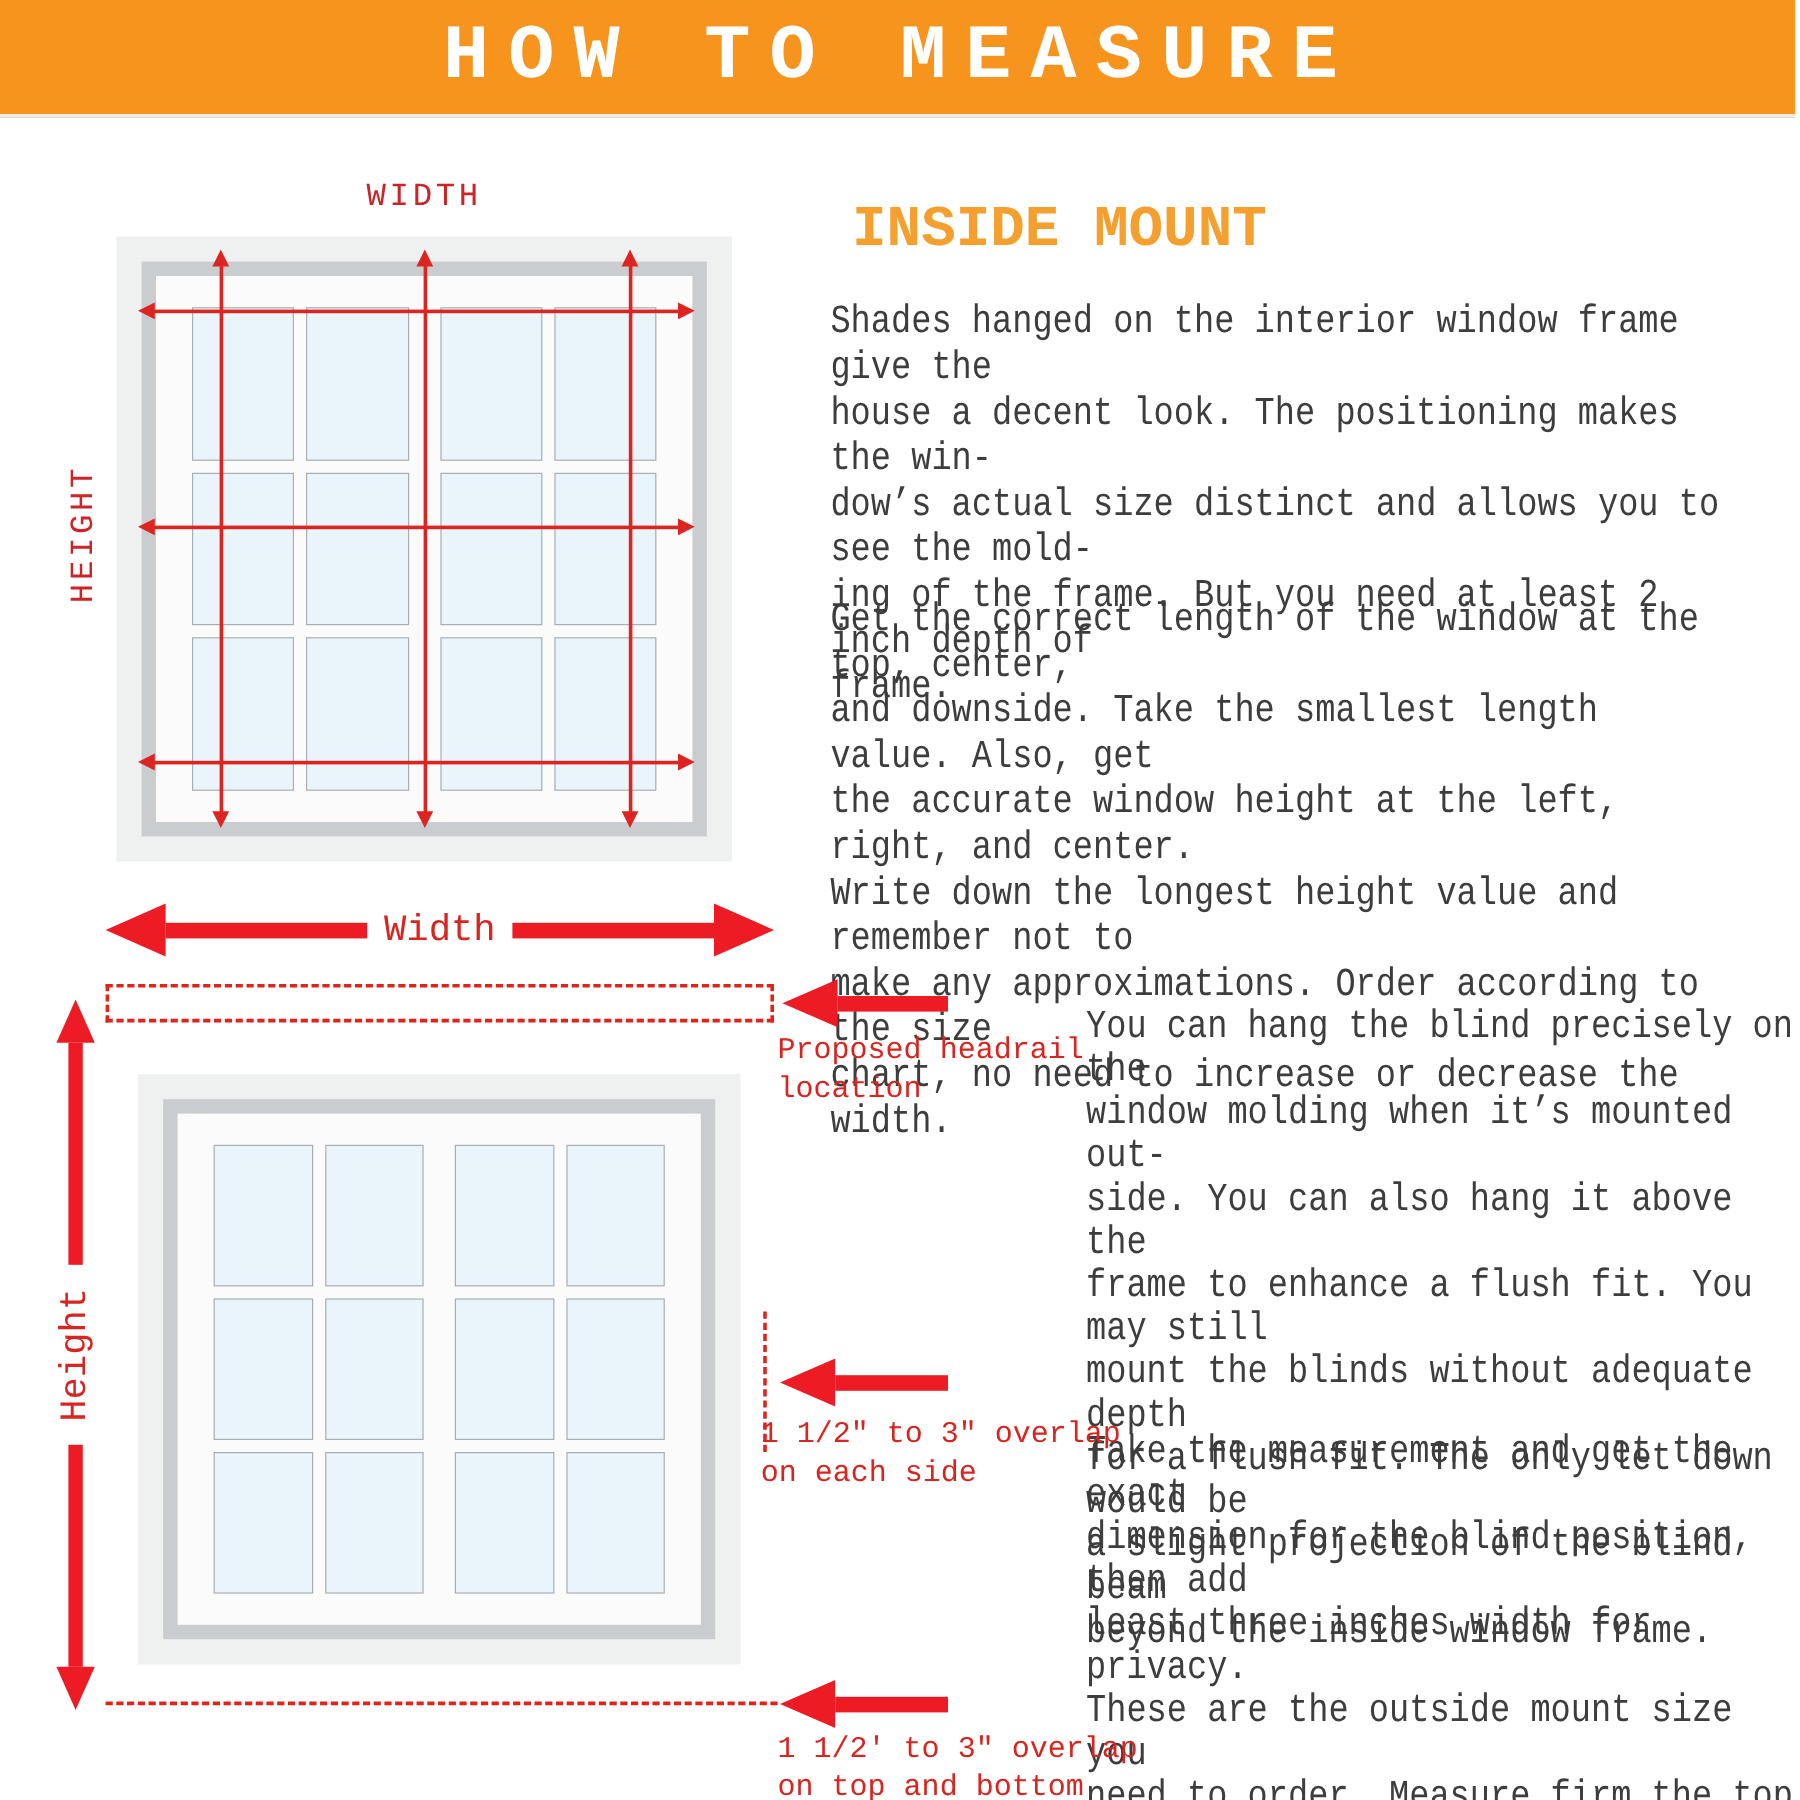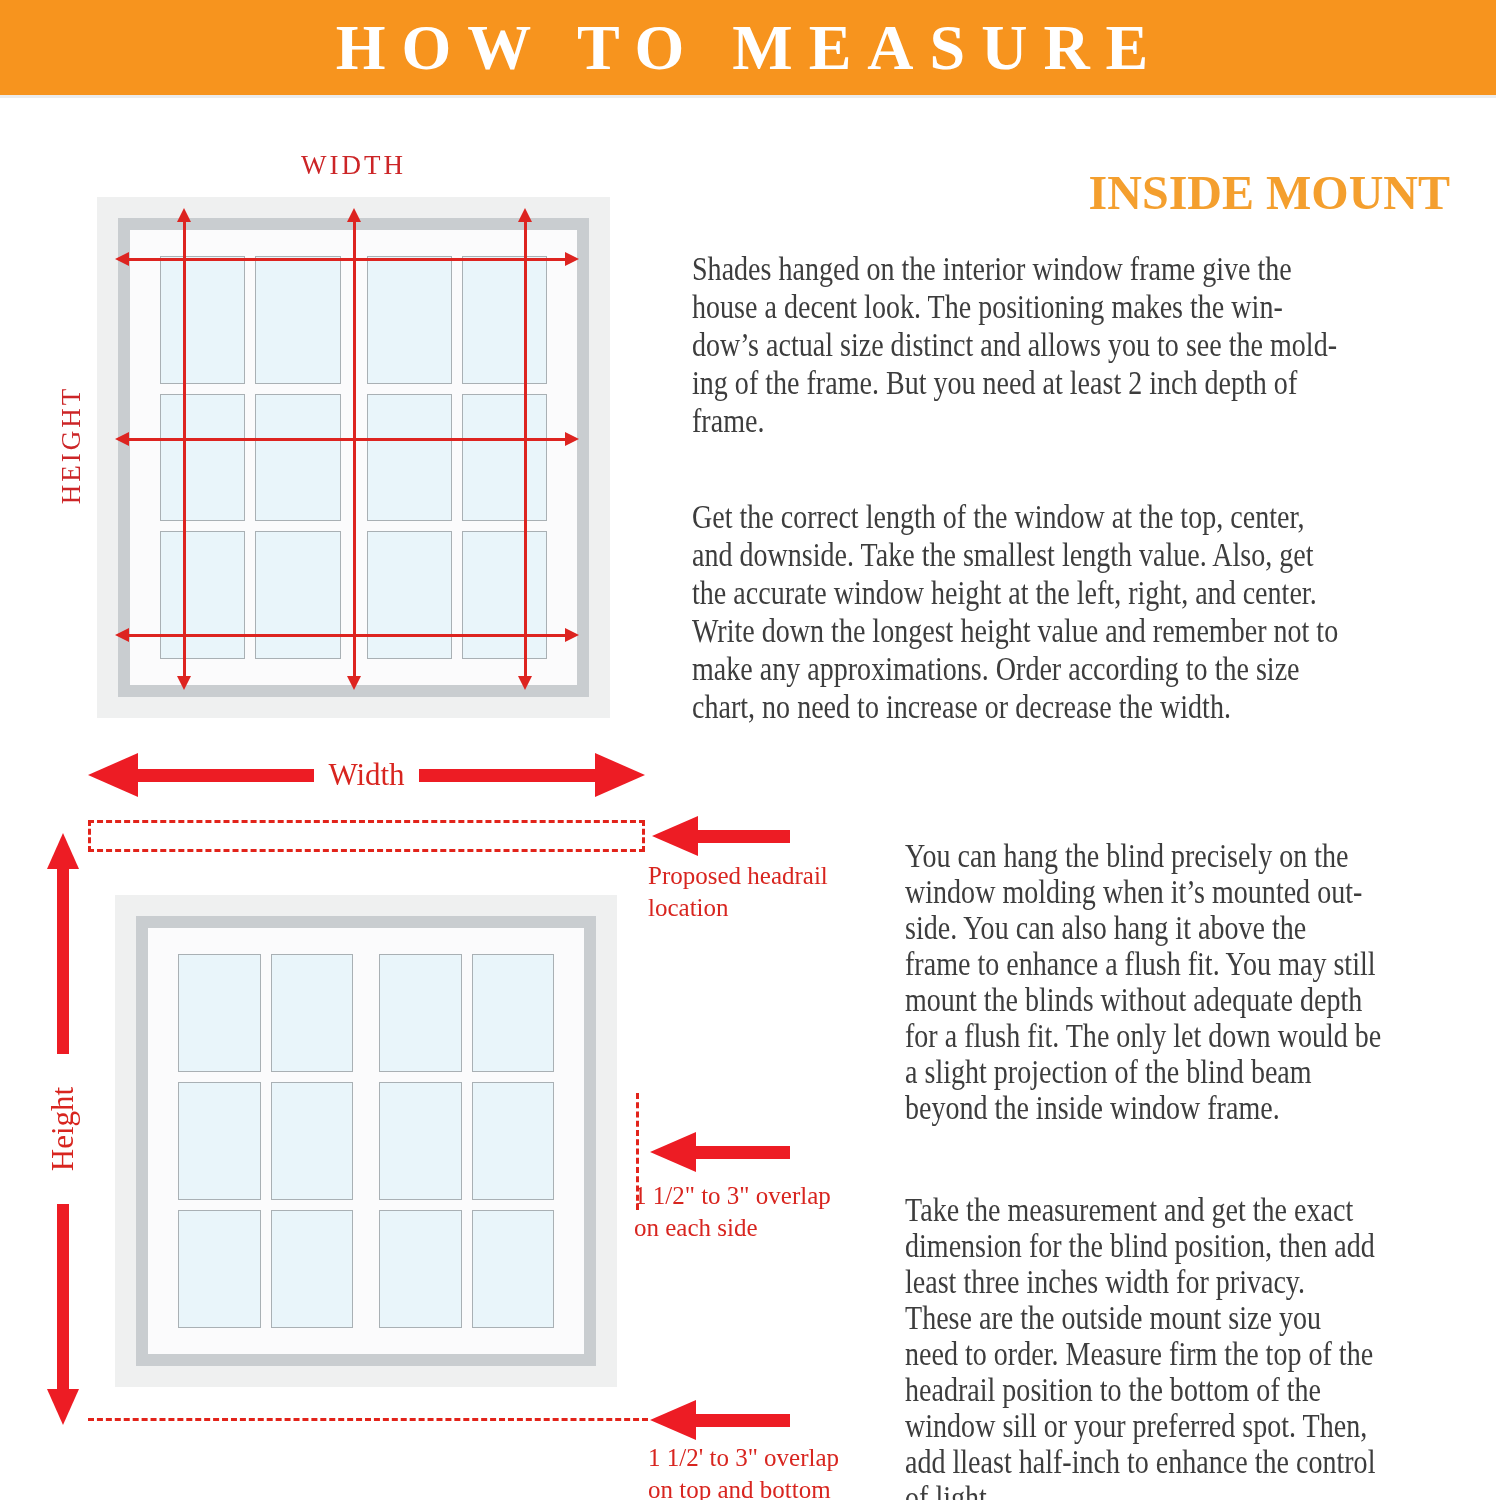--- a/index.html
+++ b/index.html
@@ -1,35 +1,35 @@
 <!DOCTYPE html>
 <html><head>
 <meta charset="utf-8">
 <style>
   * { margin:0; padding:0; box-sizing:border-box; }
   html,body { background:#ffffff; }
   .page {
     position:relative; width:1496px; height:1500px; overflow:hidden;
     background:#ffffff;
-    font-family:Liberation Serif, serif;
+    font-family:Liberation Mono, monospace;
   }
 
   
   .banner {
     position:absolute; left:0; top:0; width:1500px; height:98px;
     background:#f7941e; display:flex; align-items:center; justify-content:center;
     border-bottom:3px solid #ececec;
   }
   .banner h1 {
     color:#ffffff; font-size:64px; font-weight:bold; letter-spacing:16px;
     white-space:nowrap;
   }
   .orange-h {
     position:absolute; color:#f49f2e; font-weight:bold; font-size:48px;
-    text-align:right; letter-spacing:0px;
+    text-align:left; letter-spacing:0px;
   }
   .body-para {
     position:absolute; color:#3d3d3d; font-size:33px; line-height:38px;
     transform:scaleX(0.85); transform-origin:0 0; white-space:pre-line;
   }
   .red-label {
     position:absolute; color:#d8251f; font-size:25px; line-height:32px;
     white-space:pre-line;
   }
 

